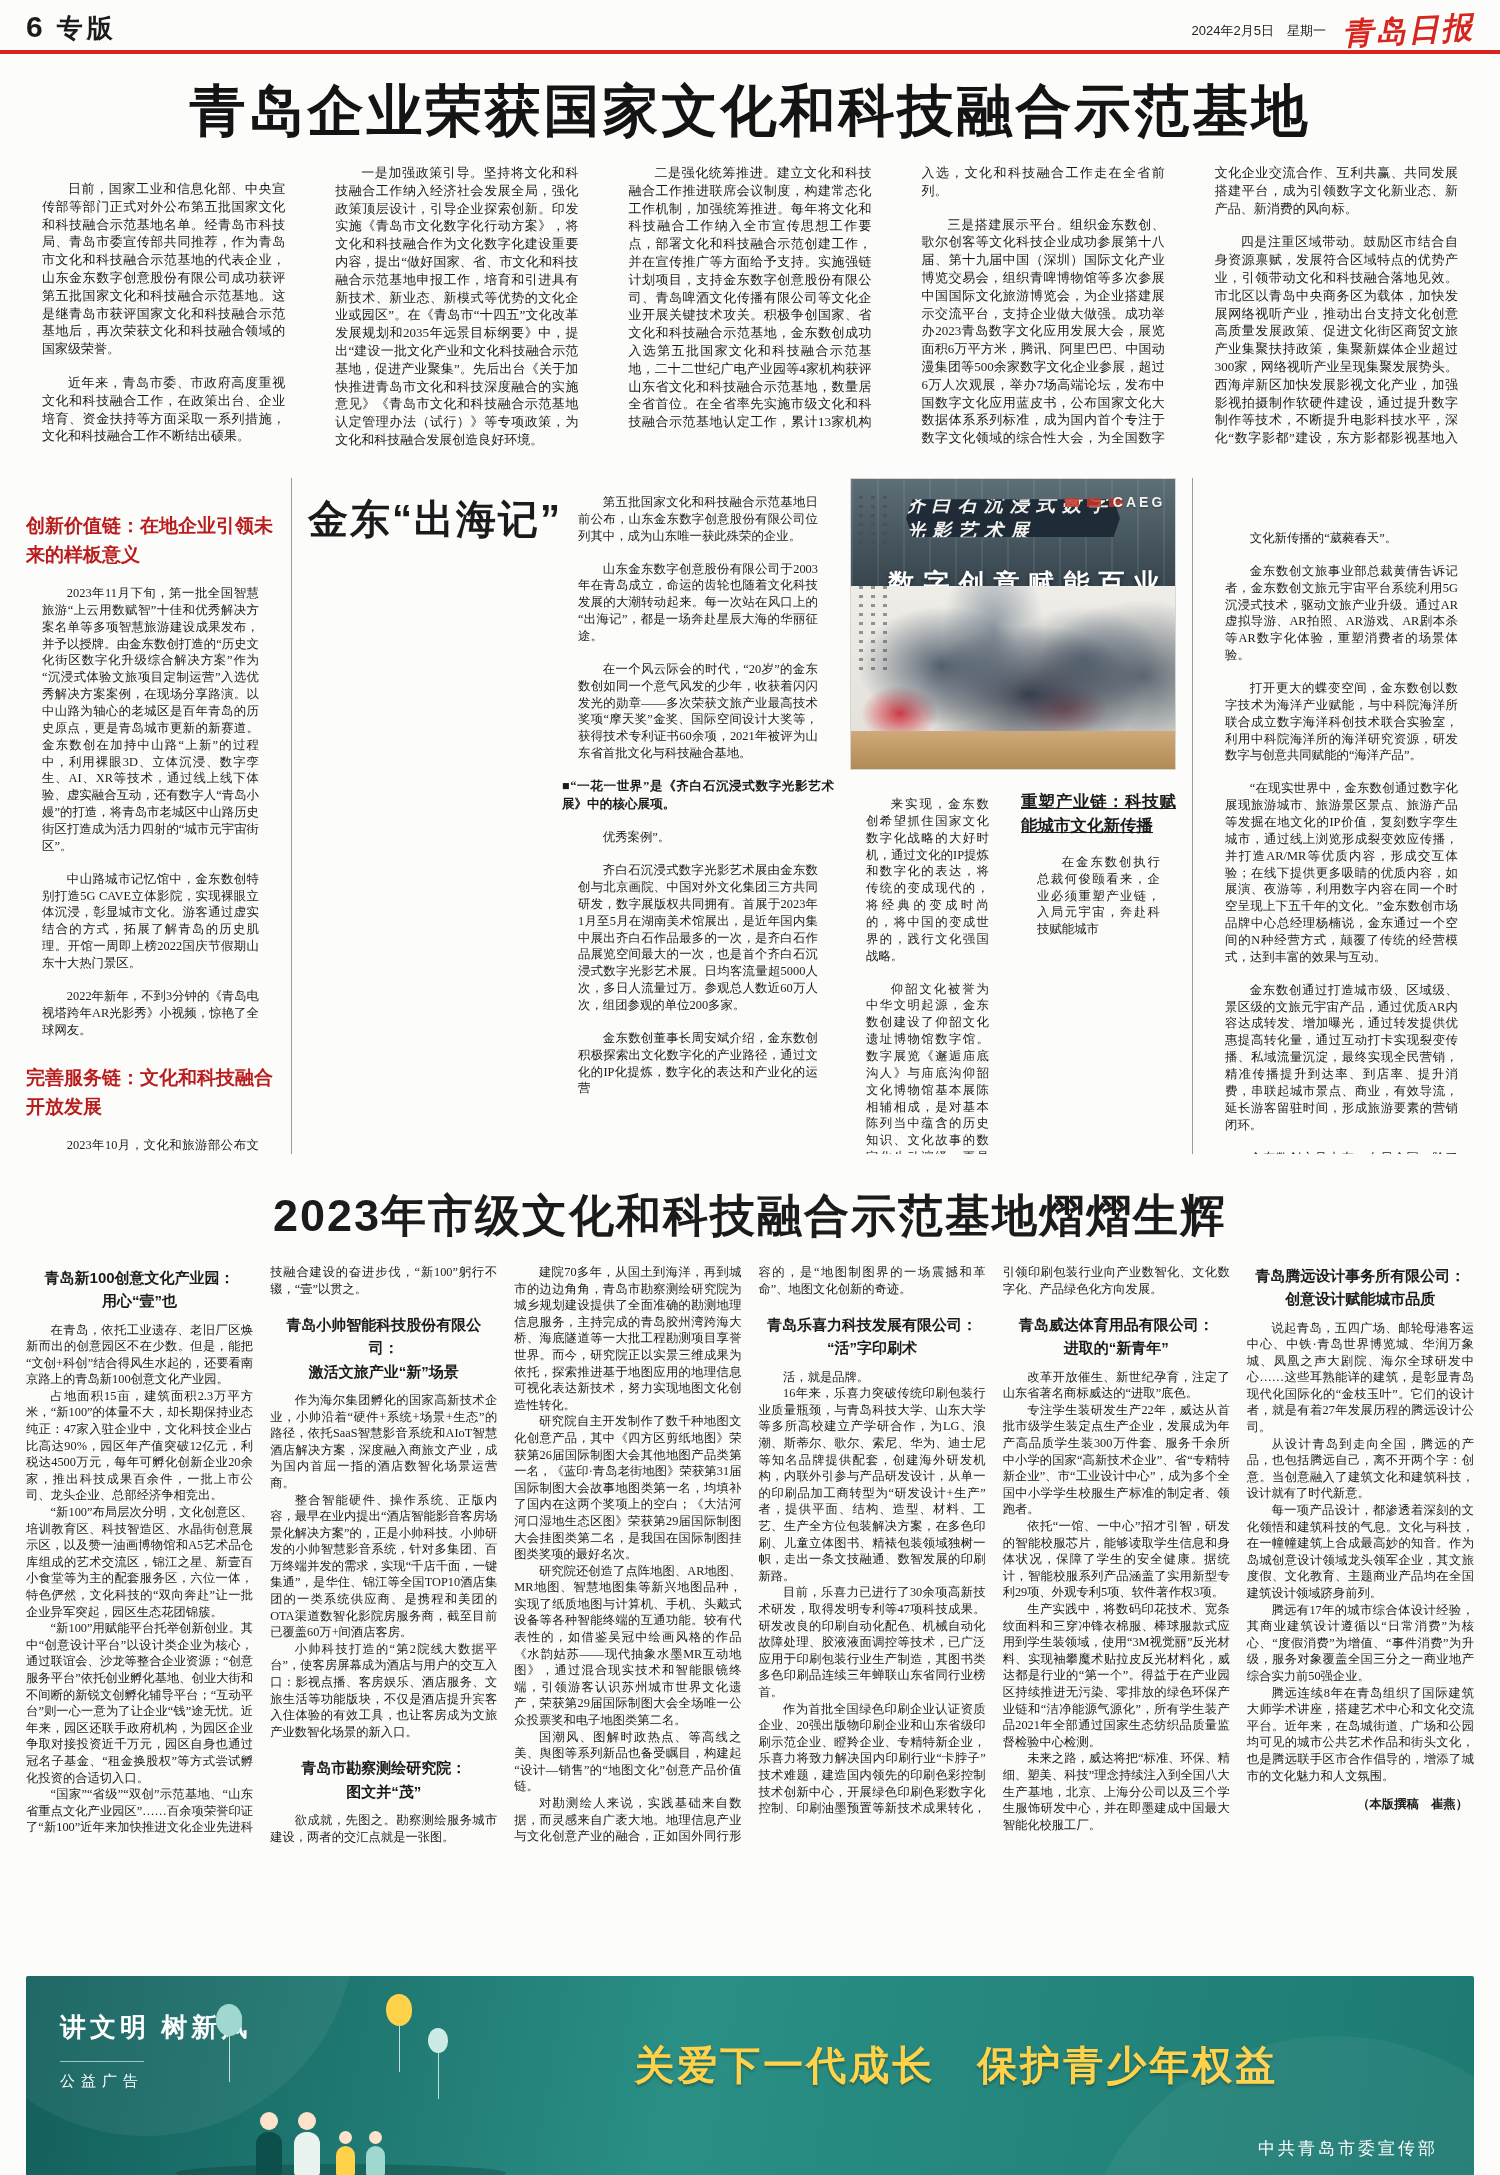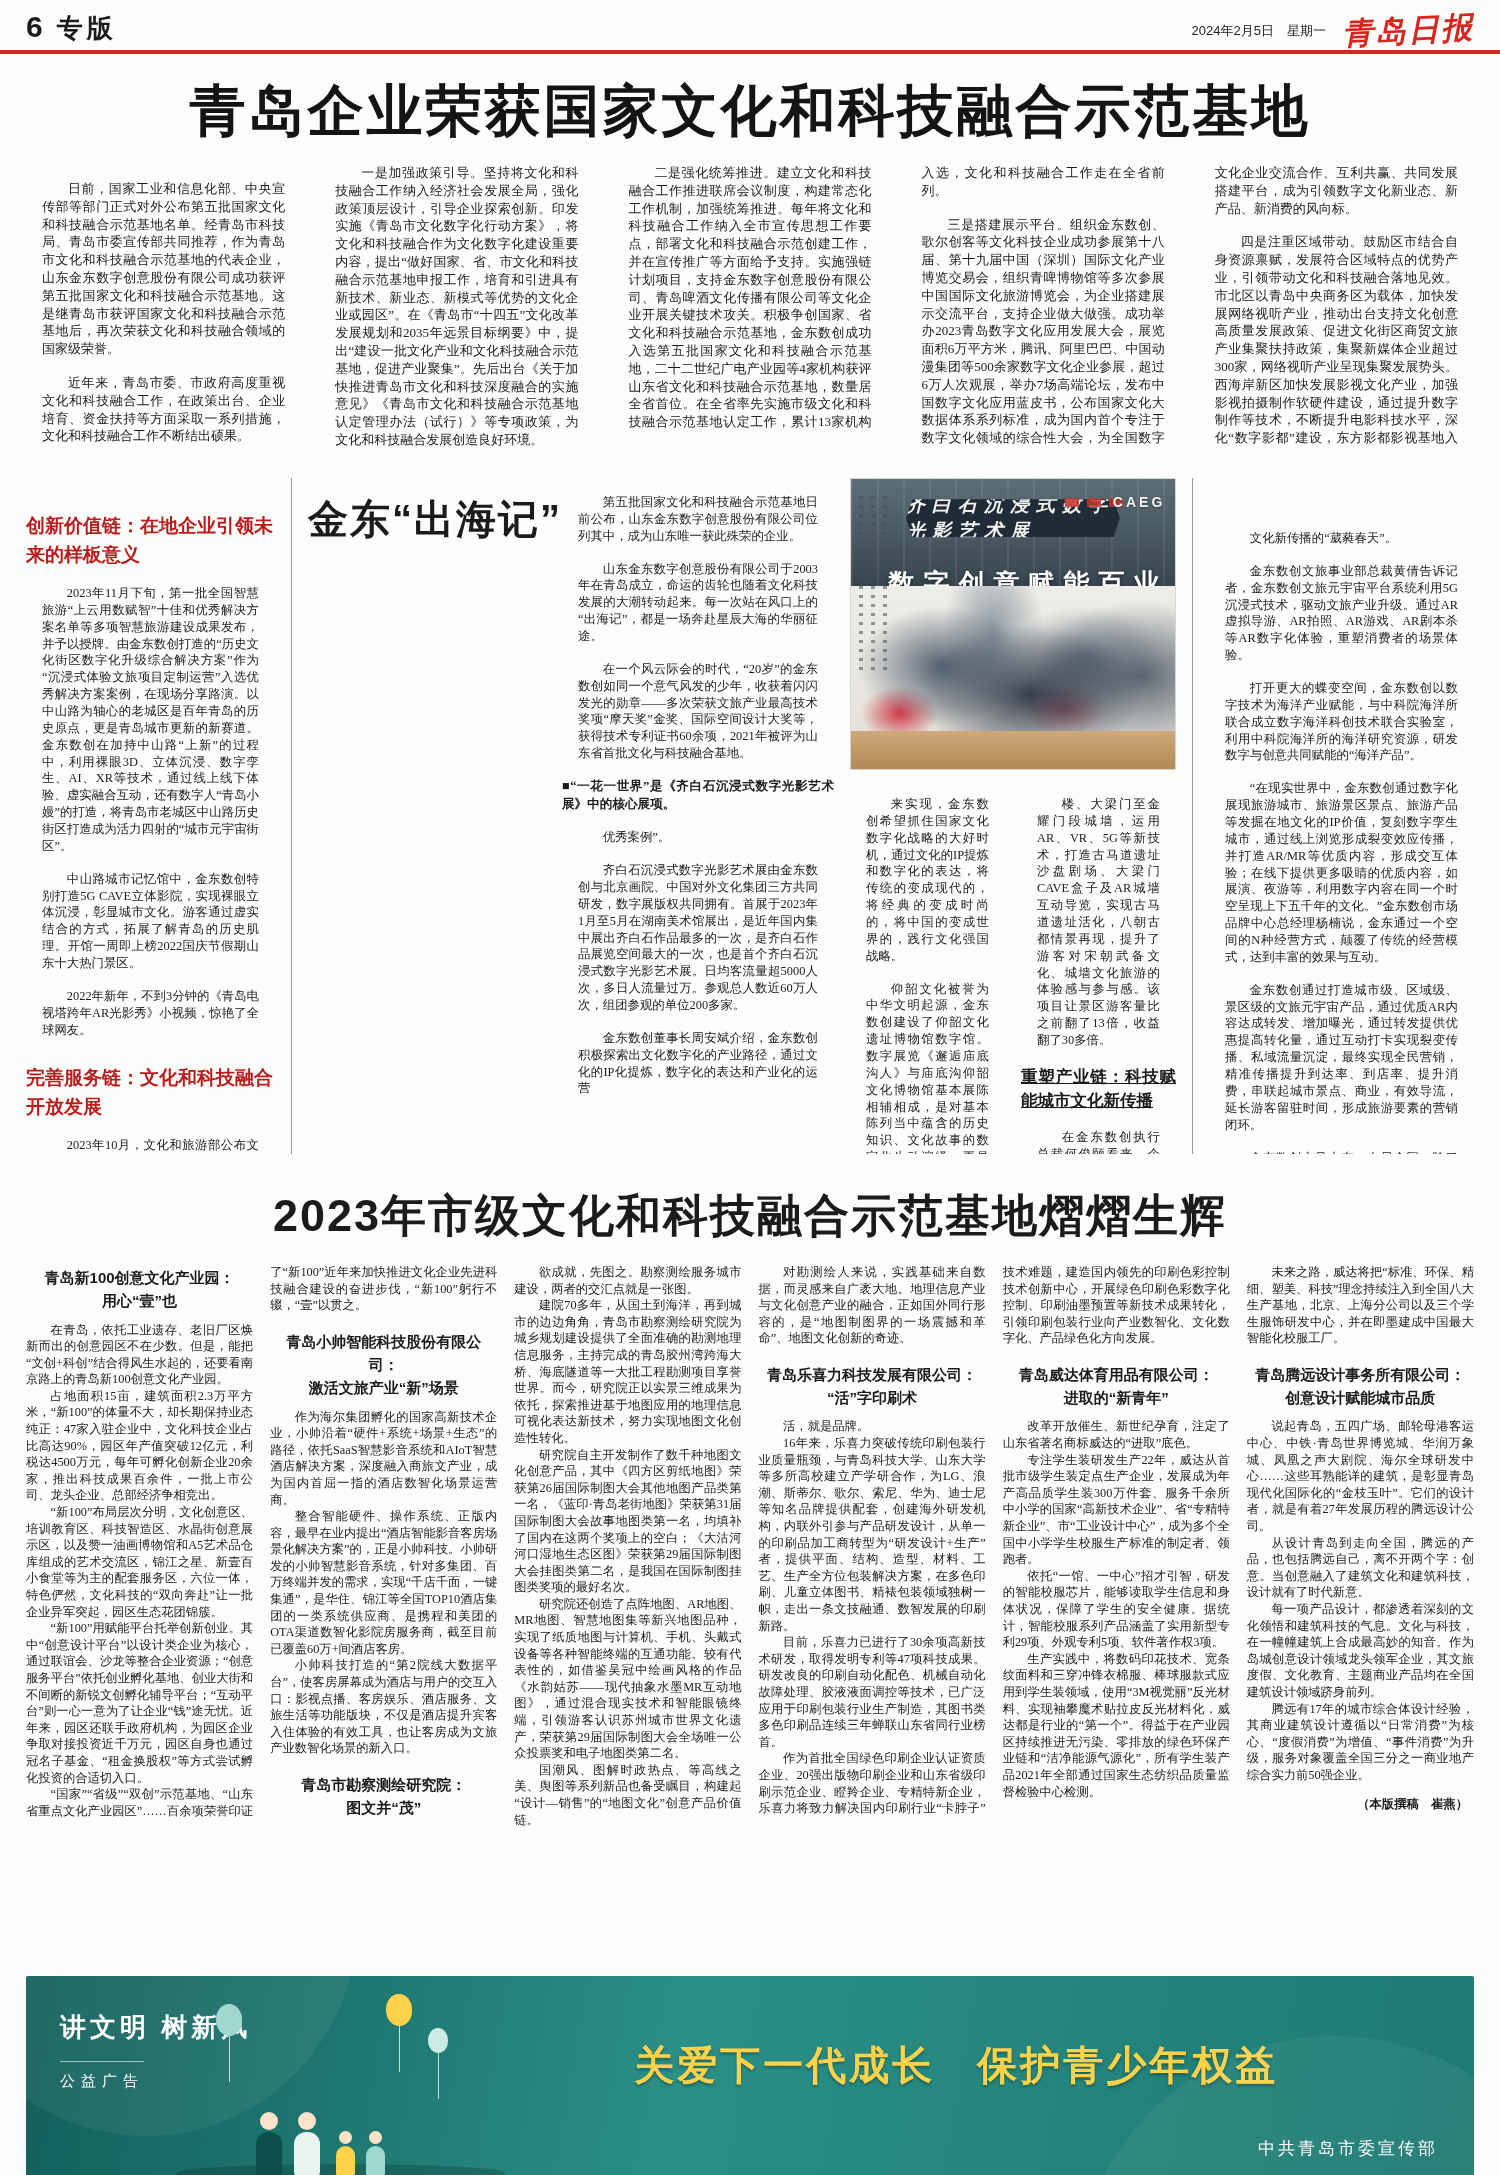--- a/index.html
+++ b/index.html
@@ -151,23 +151,20 @@
             </div>
           <div class="ph-caeg">CAEG</div>
           <div class="ph-floor"></div>
         </div>
         <div class="col">
             <p>来实现，金东数创希望抓住国家文化数字化战略的大好时机，通过文化的IP提炼和数字化的表达，将传统的变成现代的，将经典的变成时尚的，将中国的变成世界的，践行文化强国战略。</p>
             <p>仰韶文化被誉为中华文明起源，金东数创建设了仰韶文化遗址博物馆数字馆。数字展览《邂逅庙底沟人》与庙底沟仰韶文化博物馆基本展陈相辅相成，是对基本陈列当中蕴含的历史知识、文化故事的数字化生动演绎，更是现代科技对古代先民的深情回望。</p>
             <p>金东数创打造的开封大梁门城墙整体提升项目，依托开封大梁门古马道遗址、大梁门城</p>
           </div>
         <div class="col">
-          <div>
-              <p>楼、大梁门至金耀门段城墙，运用AR、VR、5G等新技术，打造古马道遗址沙盘剧场、大梁门CAVE盒子及AR城墙互动导览，实现古马道遗址活化，八朝古都情景再现，提升了游客对宋朝武备文化、城墙文化旅游的体验感与参与感。该项目让景区游客量比之前翻了13倍，收益翻了30多倍。</p>
-            </div>
           <h3 class="subhead">重塑产业链：科技赋能城市文化新传播</h3>
           <div>
               <p>在金东数创执行总裁何俊颐看来，企业必须重塑产业链，入局元宇宙，奔赴科技赋能城市</p>
             </div>
         </div>
       </div>
     </div>
 
     <div class="col colE">
         <p>文化新传播的“葳蕤春天”。</p>
@@ -219,20 +216,21 @@
           <p>依托“一馆、一中心”招才引智，研发的智能校服芯片，能够读取学生信息和身体状况，保障了学生的安全健康。据统计，智能校服系列产品涵盖了实用新型专利29项、外观专利5项、软件著作权3项。</p>
           <p>生产实践中，将数码印花技术、宽条纹面料和三穿冲锋衣棉服、棒球服款式应用到学生装领域，使用“3M视觉丽”反光材料、实现袖攀魔术贴拉皮反光材料化，威达都是行业的“第一个”。得益于在产业园区持续推进无污染、零排放的绿色环保产业链和“洁净能源气源化”，所有学生装产品2021年全部通过国家生态纺织品质量监督检验中心检测。</p>
           <p>未来之路，威达将把“标准、环保、精细、塑美、科技”理念持续注入到全国八大生产基地，北京、上海分公司以及三个学生服饰研发中心，并在即墨建成中国最大智能化校服工厂。</p>
         </section>
         <section class="company">
           <h3><span>青岛腾远设计事务所有限公司：</span><br><span>创意设计赋能城市品质</span></h3>
           <p>说起青岛，五四广场、邮轮母港客运中心、中铁·青岛世界博览城、华润万象城、凤凰之声大剧院、海尔全球研发中心……这些耳熟能详的建筑，是彰显青岛现代化国际化的“金枝玉叶”。它们的设计者，就是有着27年发展历程的腾远设计公司。</p>
           <p>从设计青岛到走向全国，腾远的产品，也包括腾远自己，离不开两个字：创意。当创意融入了建筑文化和建筑科技，设计就有了时代新意。</p>
           <p>每一项产品设计，都渗透着深刻的文化领悟和建筑科技的气息。文化与科技，在一幢幢建筑上合成最高妙的知音。作为岛城创意设计领域龙头领军企业，其文旅度假、文化教育、主题商业产品均在全国建筑设计领域跻身前列。</p>
           <p>腾远有17年的城市综合体设计经验，其商业建筑设计遵循以“日常消费”为核心、“度假消费”为增值、“事件消费”为升级，服务对象覆盖全国三分之一商业地产综合实力前50强企业。</p>
+          <p>腾远连续8年在青岛组织了国际建筑大师学术讲座，搭建艺术中心和文化交流平台。近年来，在岛城街道、广场和公园均可见的城市公共艺术作品和街头文化，也是腾远联手区市合作倡导的，增添了城市的文化魅力和人文氛围。</p>
         </section>
       </div>
     <div class="byline">（本版撰稿　崔燕）</div>
   </div>
 
   <div class="ad">
     <div class="ad-left">
       <div class="ad-tag1">讲文明 树新风</div>
       <div class="ad-tag2">公益广告</div>
     </div>

